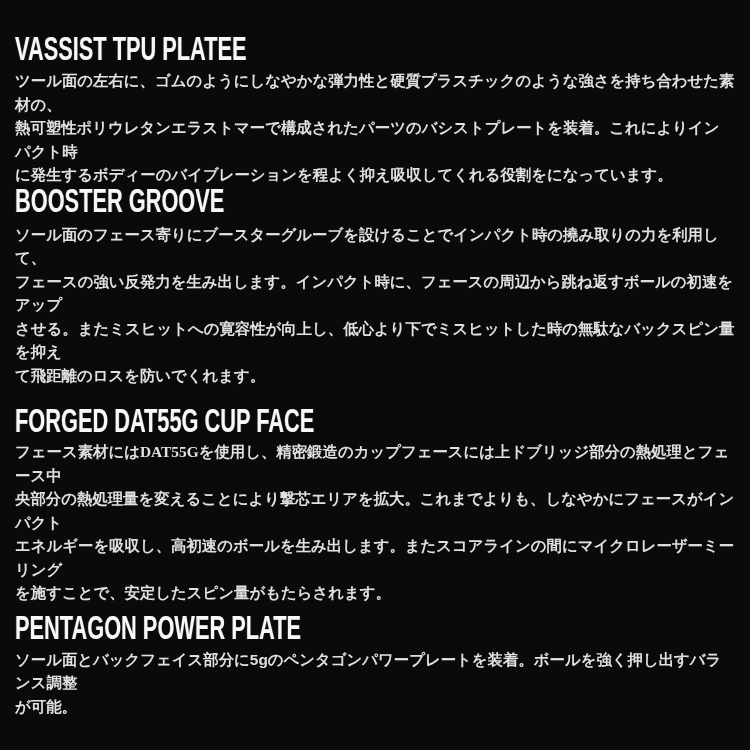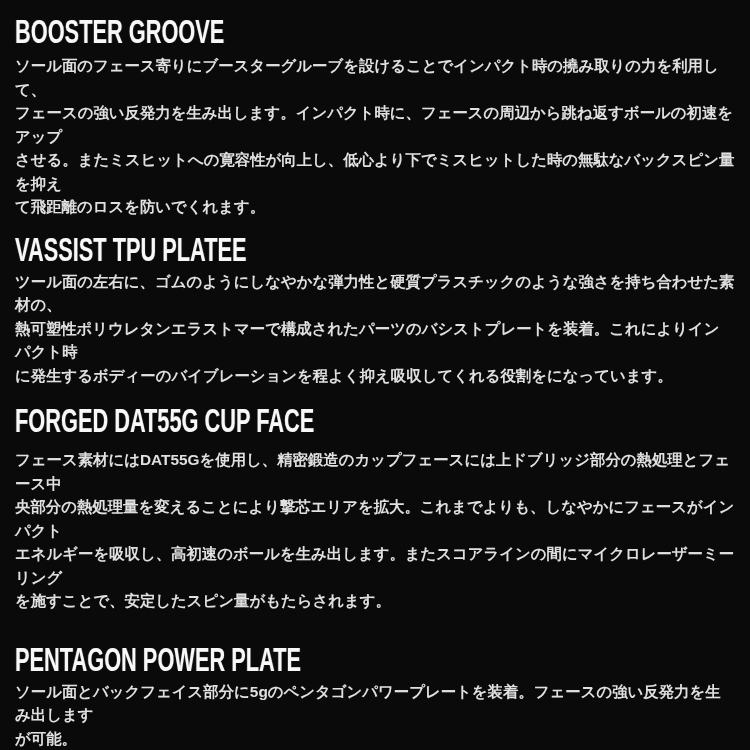--- a/index.html
+++ b/index.html
@@ -45,59 +45,59 @@
     white-space: pre-line;
     margin: 0;
     letter-spacing: 0px;
   }
   
   .sec-1 .heading-row { margin-top: 0; }
   .sec-1 .section-body { margin-top: 8px; }
   .sec-2 .heading-row { margin-top: 17px; }
   .sec-2 .section-body { margin-top: 6px; }
   .sec-3 .heading-row { margin-top: 20px; }
-  .sec-3 .section-body { margin-top: 13px; }
-  .sec-4 .heading-row { margin-top: 33px; }
+  .sec-3 .section-body { margin-top: 5px; font-family: Liberation Serif, serif; }
+  .sec-4 .heading-row { margin-top: 9px; }
   .sec-4 .section-body { margin-top: 6px; }
 </style>
 </head>
 <body>
 
 <div class="page">
+
+  <div class="section sec-2">
+    <div class="heading-row">
+      <span class="section-heading">VASSIST TPU PLATEE</span>
+    </div>
+    <p class="section-body">ツール面の左右に、ゴムのようにしなやかな弾力性と硬質プラスチックのような強さを持ち合わせた素材の、
+熱可塑性ポリウレタンエラストマーで構成されたパーツのバシストプレートを装着。これによりインパクト時
+に発生するボディーのバイブレーションを程よく抑え吸収してくれる役割をになっています。</p>
+  </div>
 
   <div class="section sec-1">
     <div class="heading-row">
       <span class="section-heading">BOOSTER GROOVE</span>
     </div>
     <p class="section-body">ソール面のフェース寄りにブースターグルーブを設けることでインパクト時の撓み取りの力を利用して、
 フェースの強い反発力を生み出します。インパクト時に、フェースの周辺から跳ね返すボールの初速をアップ
 させる。またミスヒットへの寛容性が向上し、低心より下でミスヒットした時の無駄なバックスピン量を抑え
 て飛距離のロスを防いでくれます。</p>
-  </div>
-
-  <div class="section sec-2">
-    <div class="heading-row">
-      <span class="section-heading">VASSIST TPU PLATEE</span>
-    </div>
-    <p class="section-body">ツール面の左右に、ゴムのようにしなやかな弾力性と硬質プラスチックのような強さを持ち合わせた素材の、
-熱可塑性ポリウレタンエラストマーで構成されたパーツのバシストプレートを装着。これによりインパクト時
-に発生するボディーのバイブレーションを程よく抑え吸収してくれる役割をになっています。</p>
   </div>
 
   <div class="section sec-3">
     <div class="heading-row">
       <span class="section-heading">FORGED DAT55G CUP FACE</span>
     </div>
     <p class="section-body">フェース素材にはDAT55Gを使用し、精密鍛造のカップフェースには上ドブリッジ部分の熱処理とフェース中
 央部分の熱処理量を変えることにより撃芯エリアを拡大。これまでよりも、しなやかにフェースがインパクト
 エネルギーを吸収し、高初速のボールを生み出します。またスコアラインの間にマイクロレーザーミーリング
 を施すことで、安定したスピン量がもたらされます。</p>
   </div>
 
   <div class="section sec-4">
     <div class="heading-row">
       <span class="section-heading">PENTAGON POWER PLATE</span>
     </div>
-    <p class="section-body">ソール面とバックフェイス部分に5gのペンタゴンパワープレートを装着。フェースの強い反発力を生み出します
+    <p class="section-body">ソール面とバックフェイス部分に5gのペンタゴンパワープレートを装着。ボールを強く押し出すバランス調整
 が可能。</p>
   </div>
 
 </div>
 
 </body></html>

